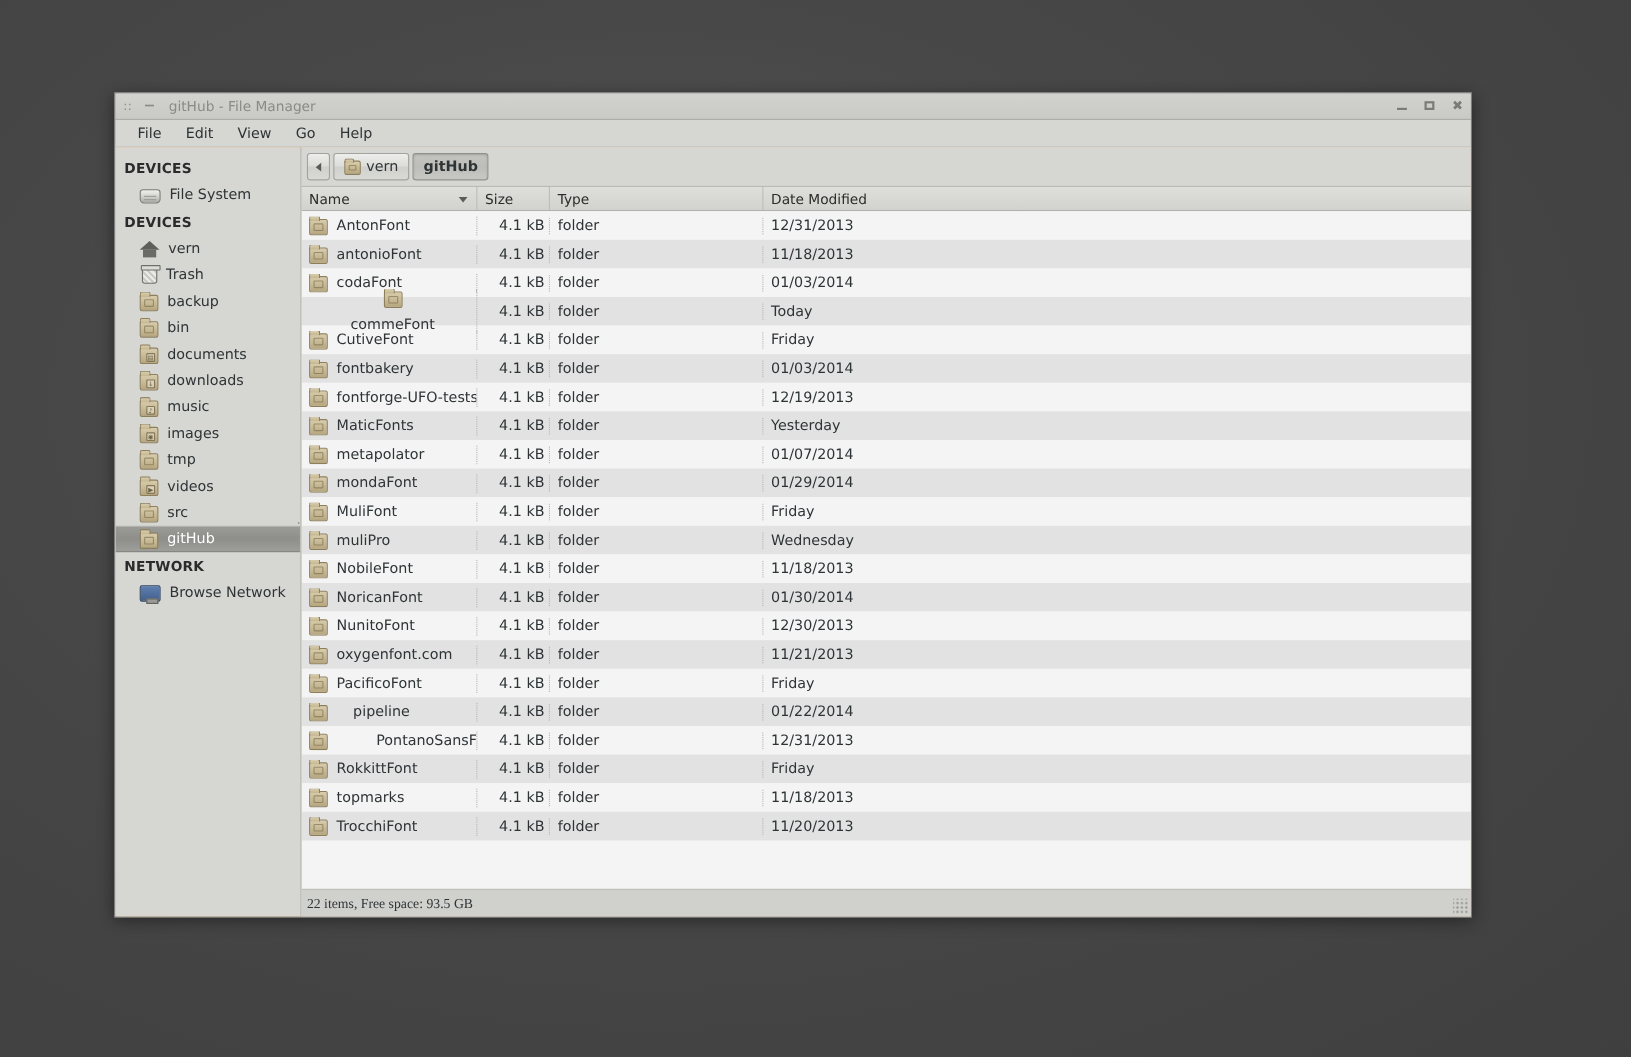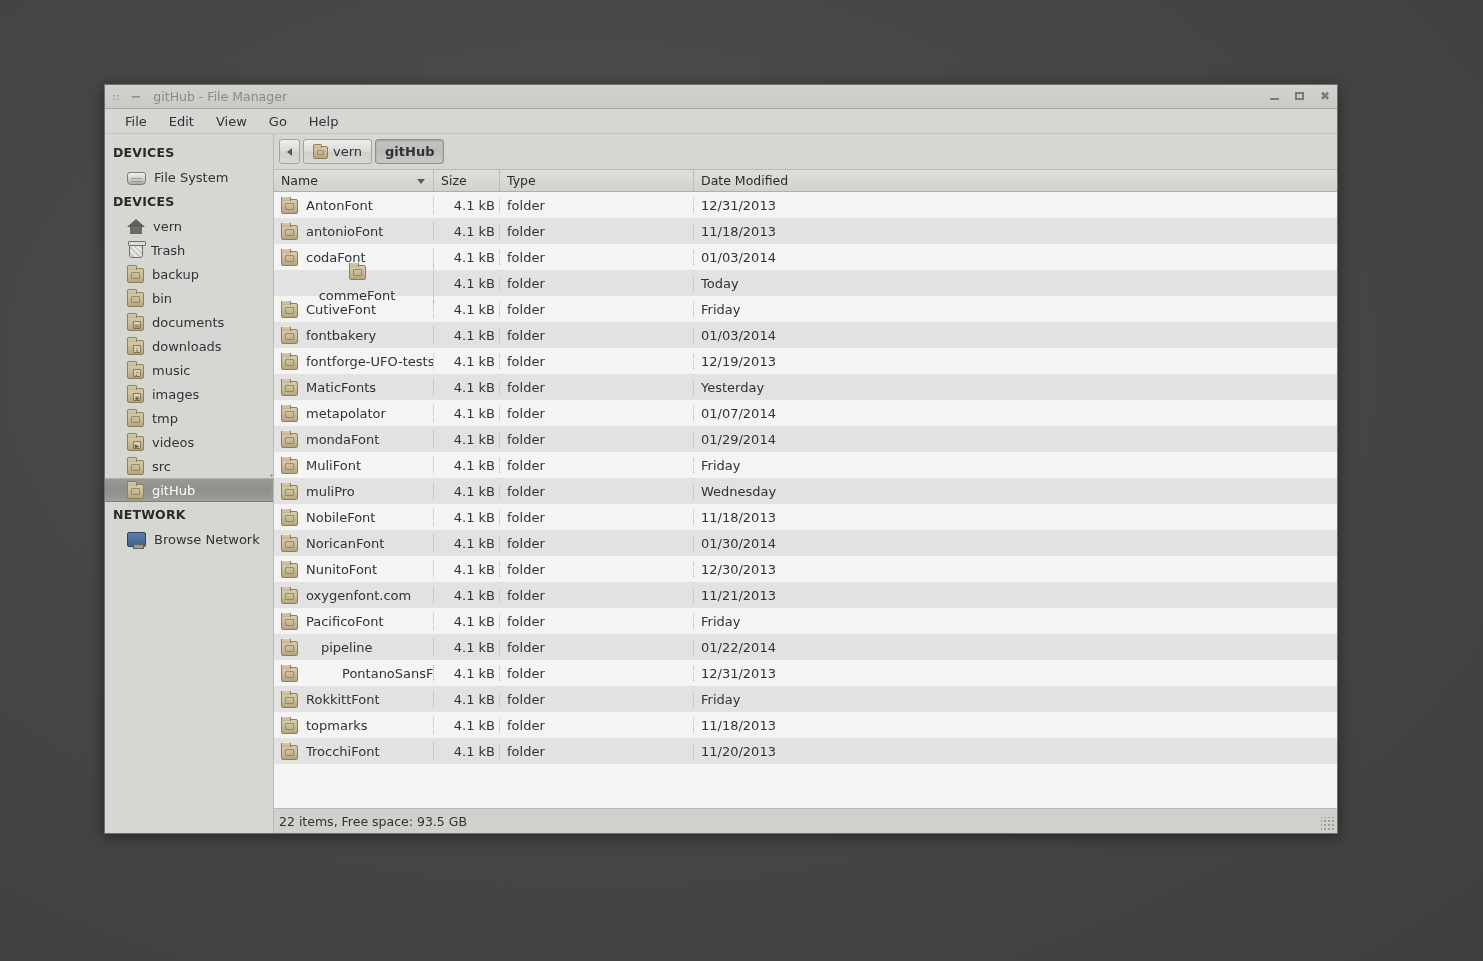--- a/index.html
+++ b/index.html
@@ -282,20 +282,21 @@
   .cell.date { }
 
   
   .statusbar {
     height: 24px; flex: none;
     display: flex; align-items: center;
     padding-left: 5px;
     font-size: 12.5px; color: #2e3436;
     background: #d0d0cd;
     position: relative;
+    font-family: Liberation Serif, serif;
   }
   .resizegrip {
     position: absolute; right: 2px; bottom: 2px;
     width: 14px; height: 14px;
     background-image: radial-gradient(circle, #9d9d9a 1px, transparent 1.2px);
     background-size: 4px 4px;
     background-position: right bottom;
   }
 </style>
 </head>

